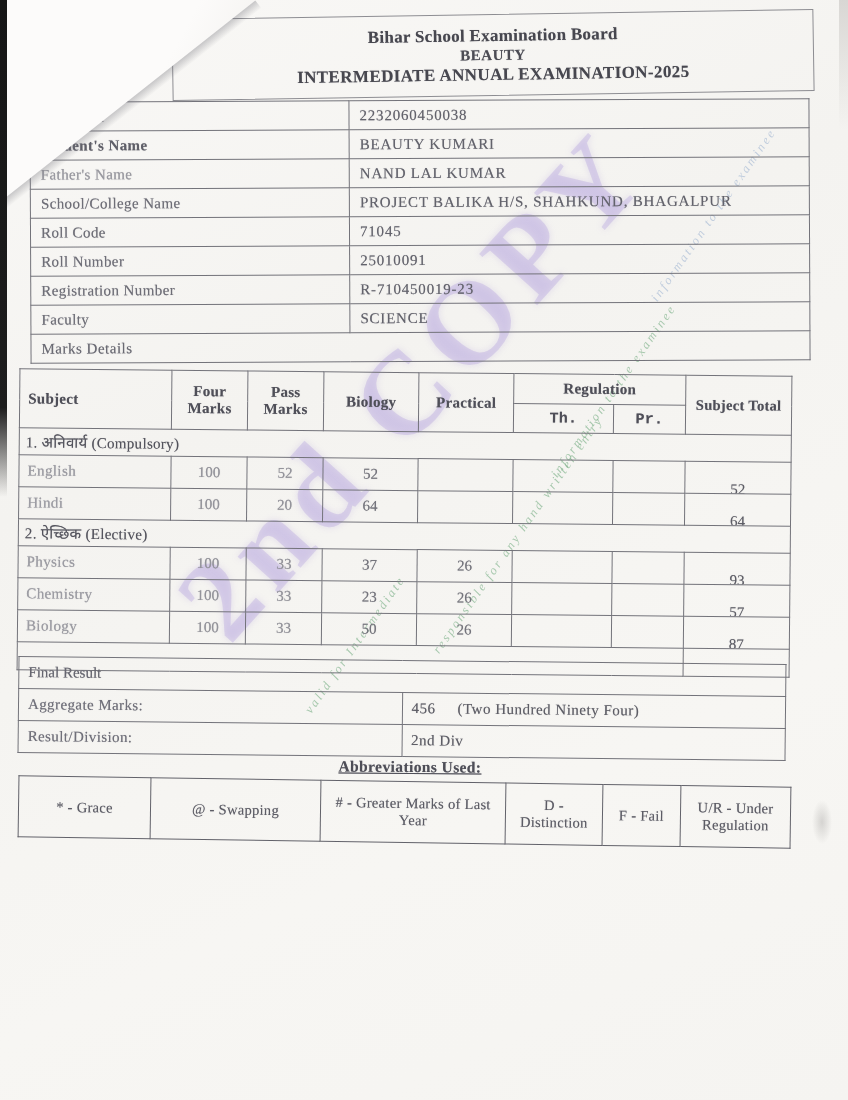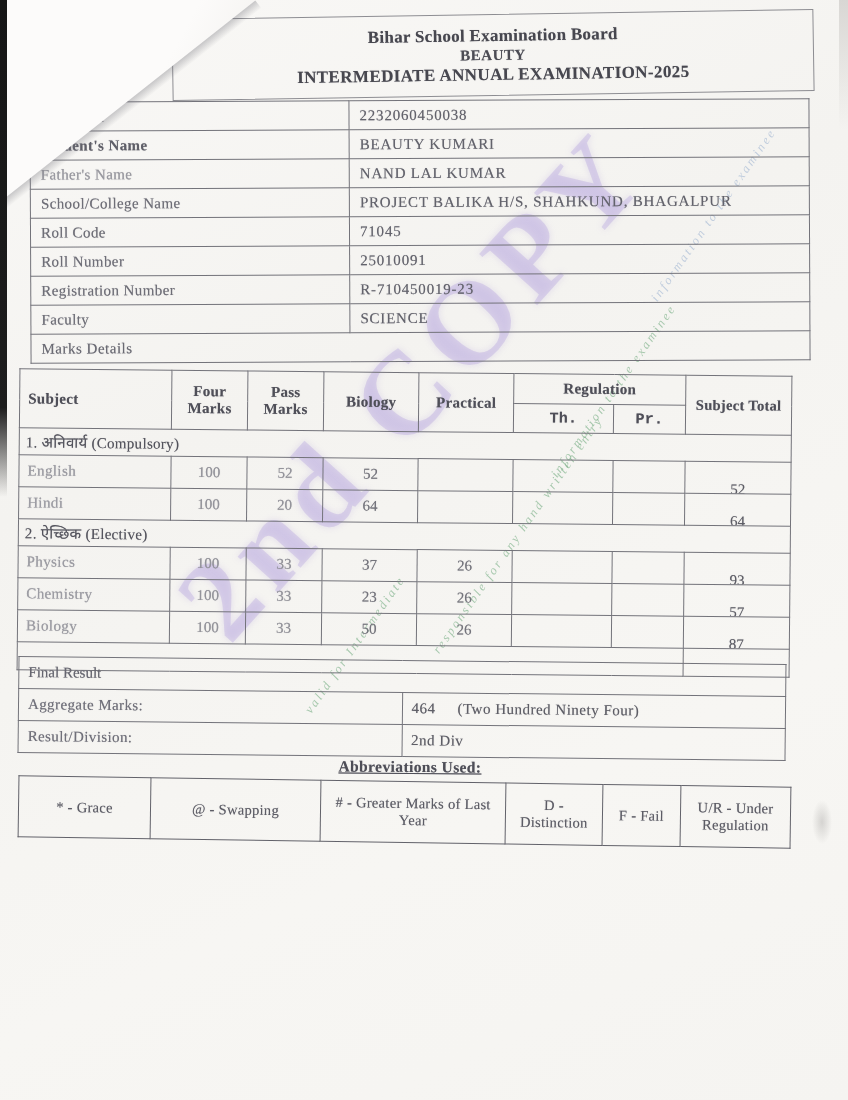--- a/index.html
+++ b/index.html
@@ -227,21 +227,21 @@
       </table>
 
     <table class="final-table txt">
       <tbody>
           <tr>
         <td class="fsec" colspan="2">Final Result</td>
       </tr>
       <tr>
         <td class="flbl">Aggregate Marks:</td>
         <td class="fval">
-          <span>464</span><span class="agg-words">(Two Hundred Ninety Four)</span>
+          <span>456</span><span class="agg-words">(Two Hundred Ninety Four)</span>
         </td>
       </tr>
       <tr>
         <td class="flbl">Result/Division:</td>
         <td class="fval">2nd Div</td>
       </tr>
     </tbody>
       </table>
 
     <div class="abbrev-title txt">Abbreviations Used:</div>

